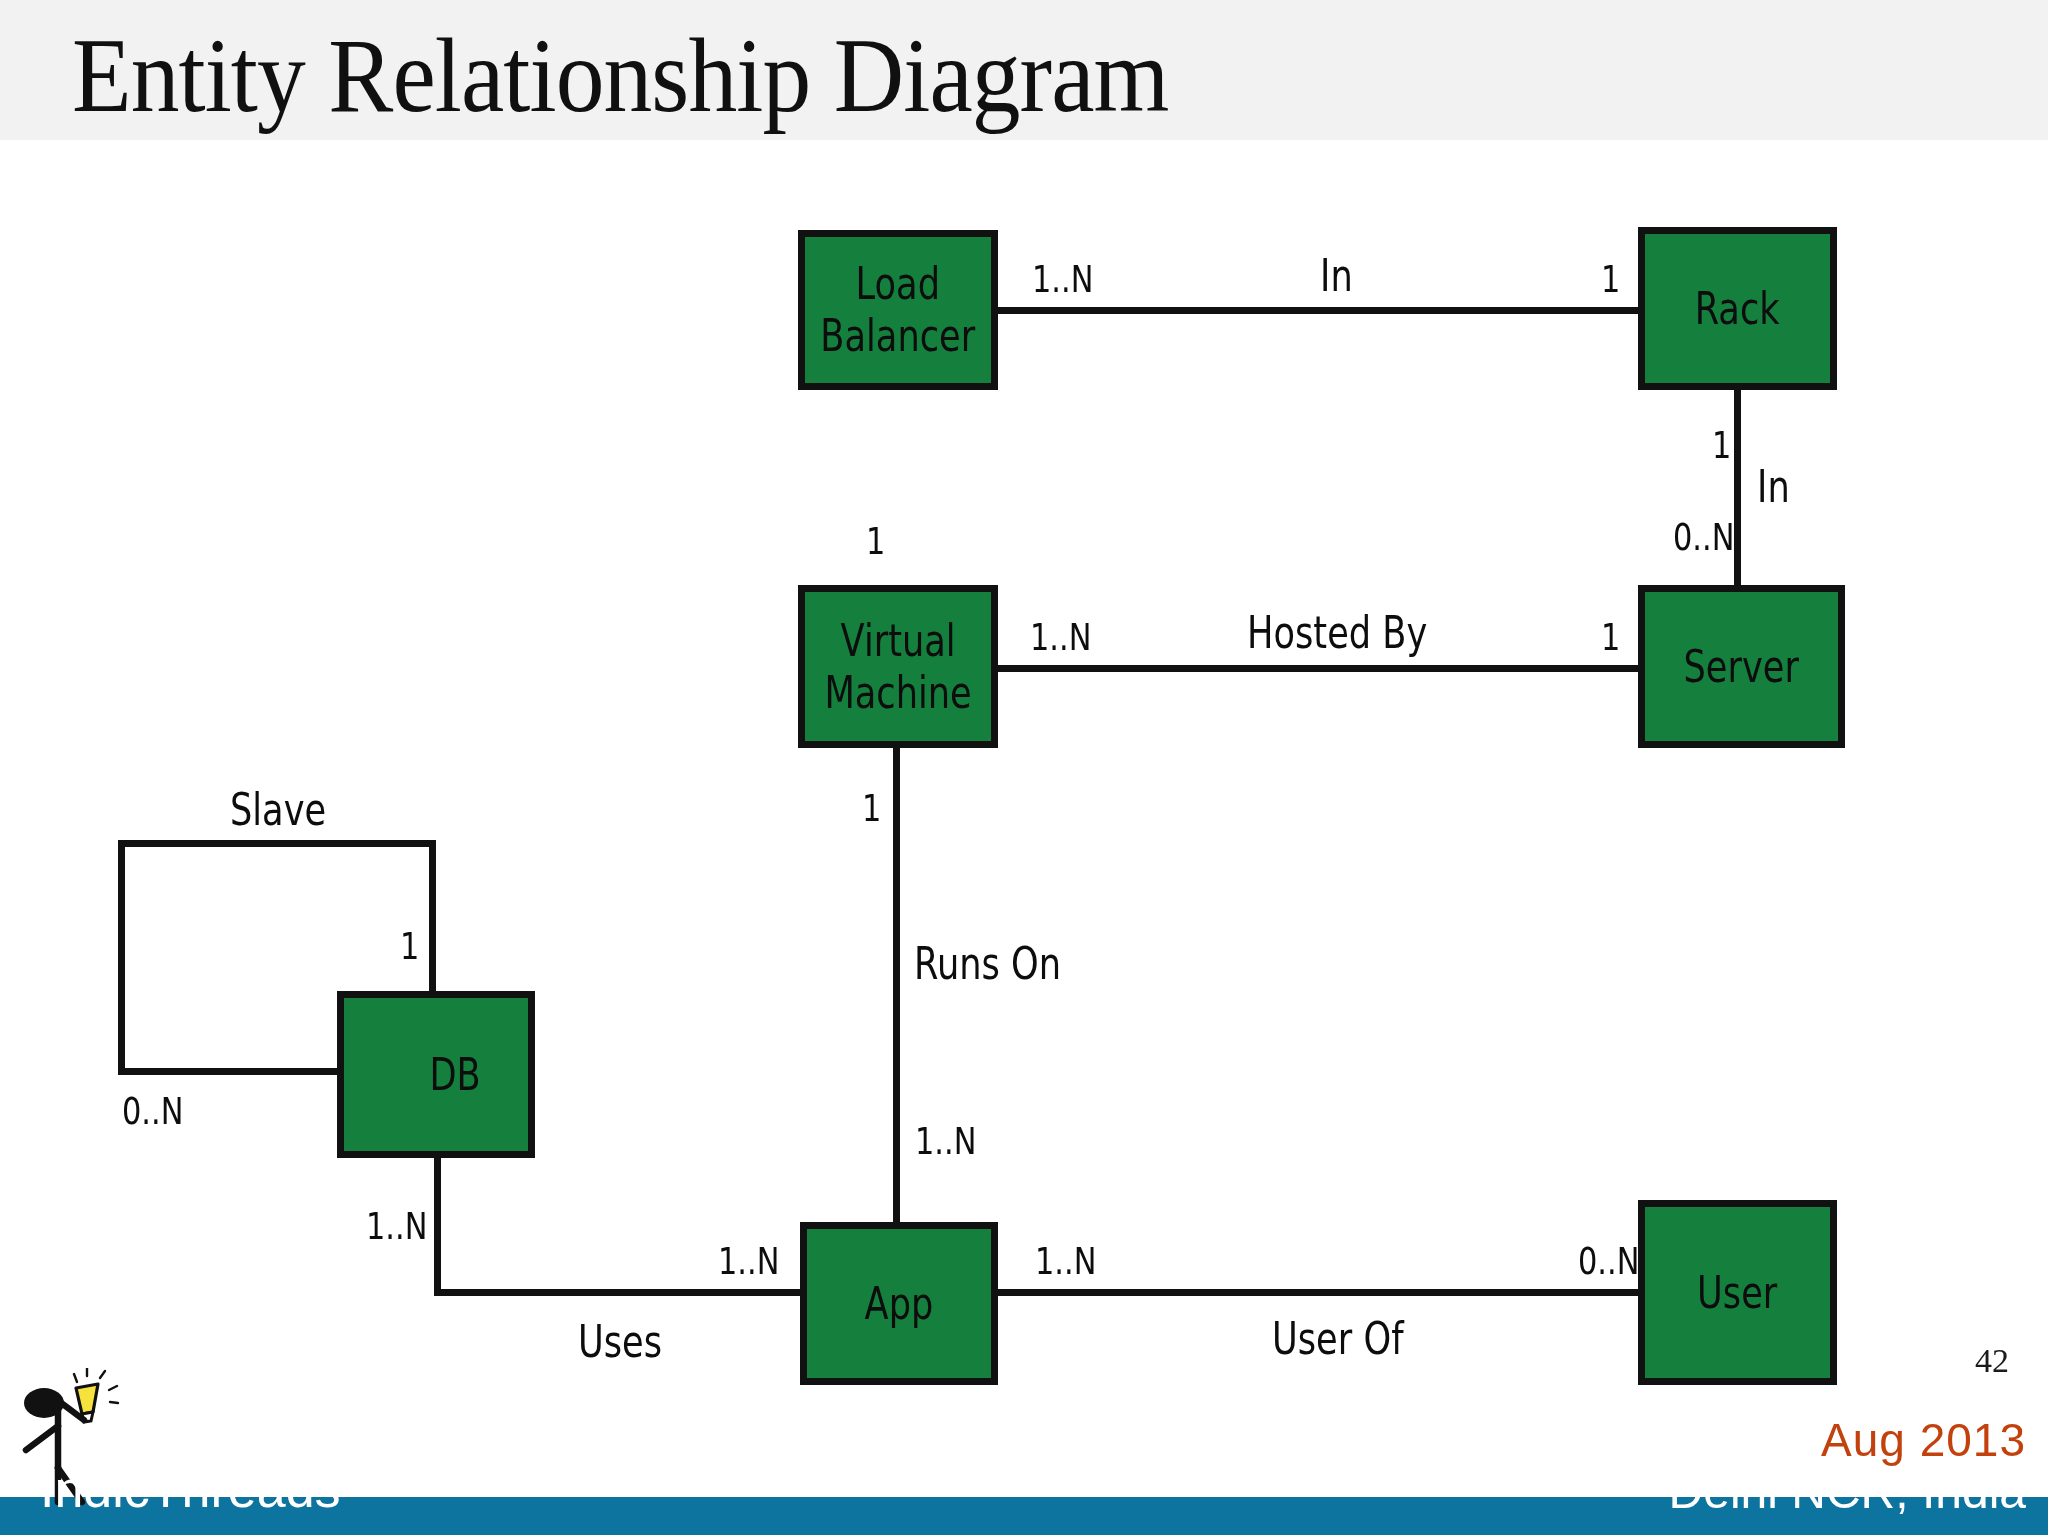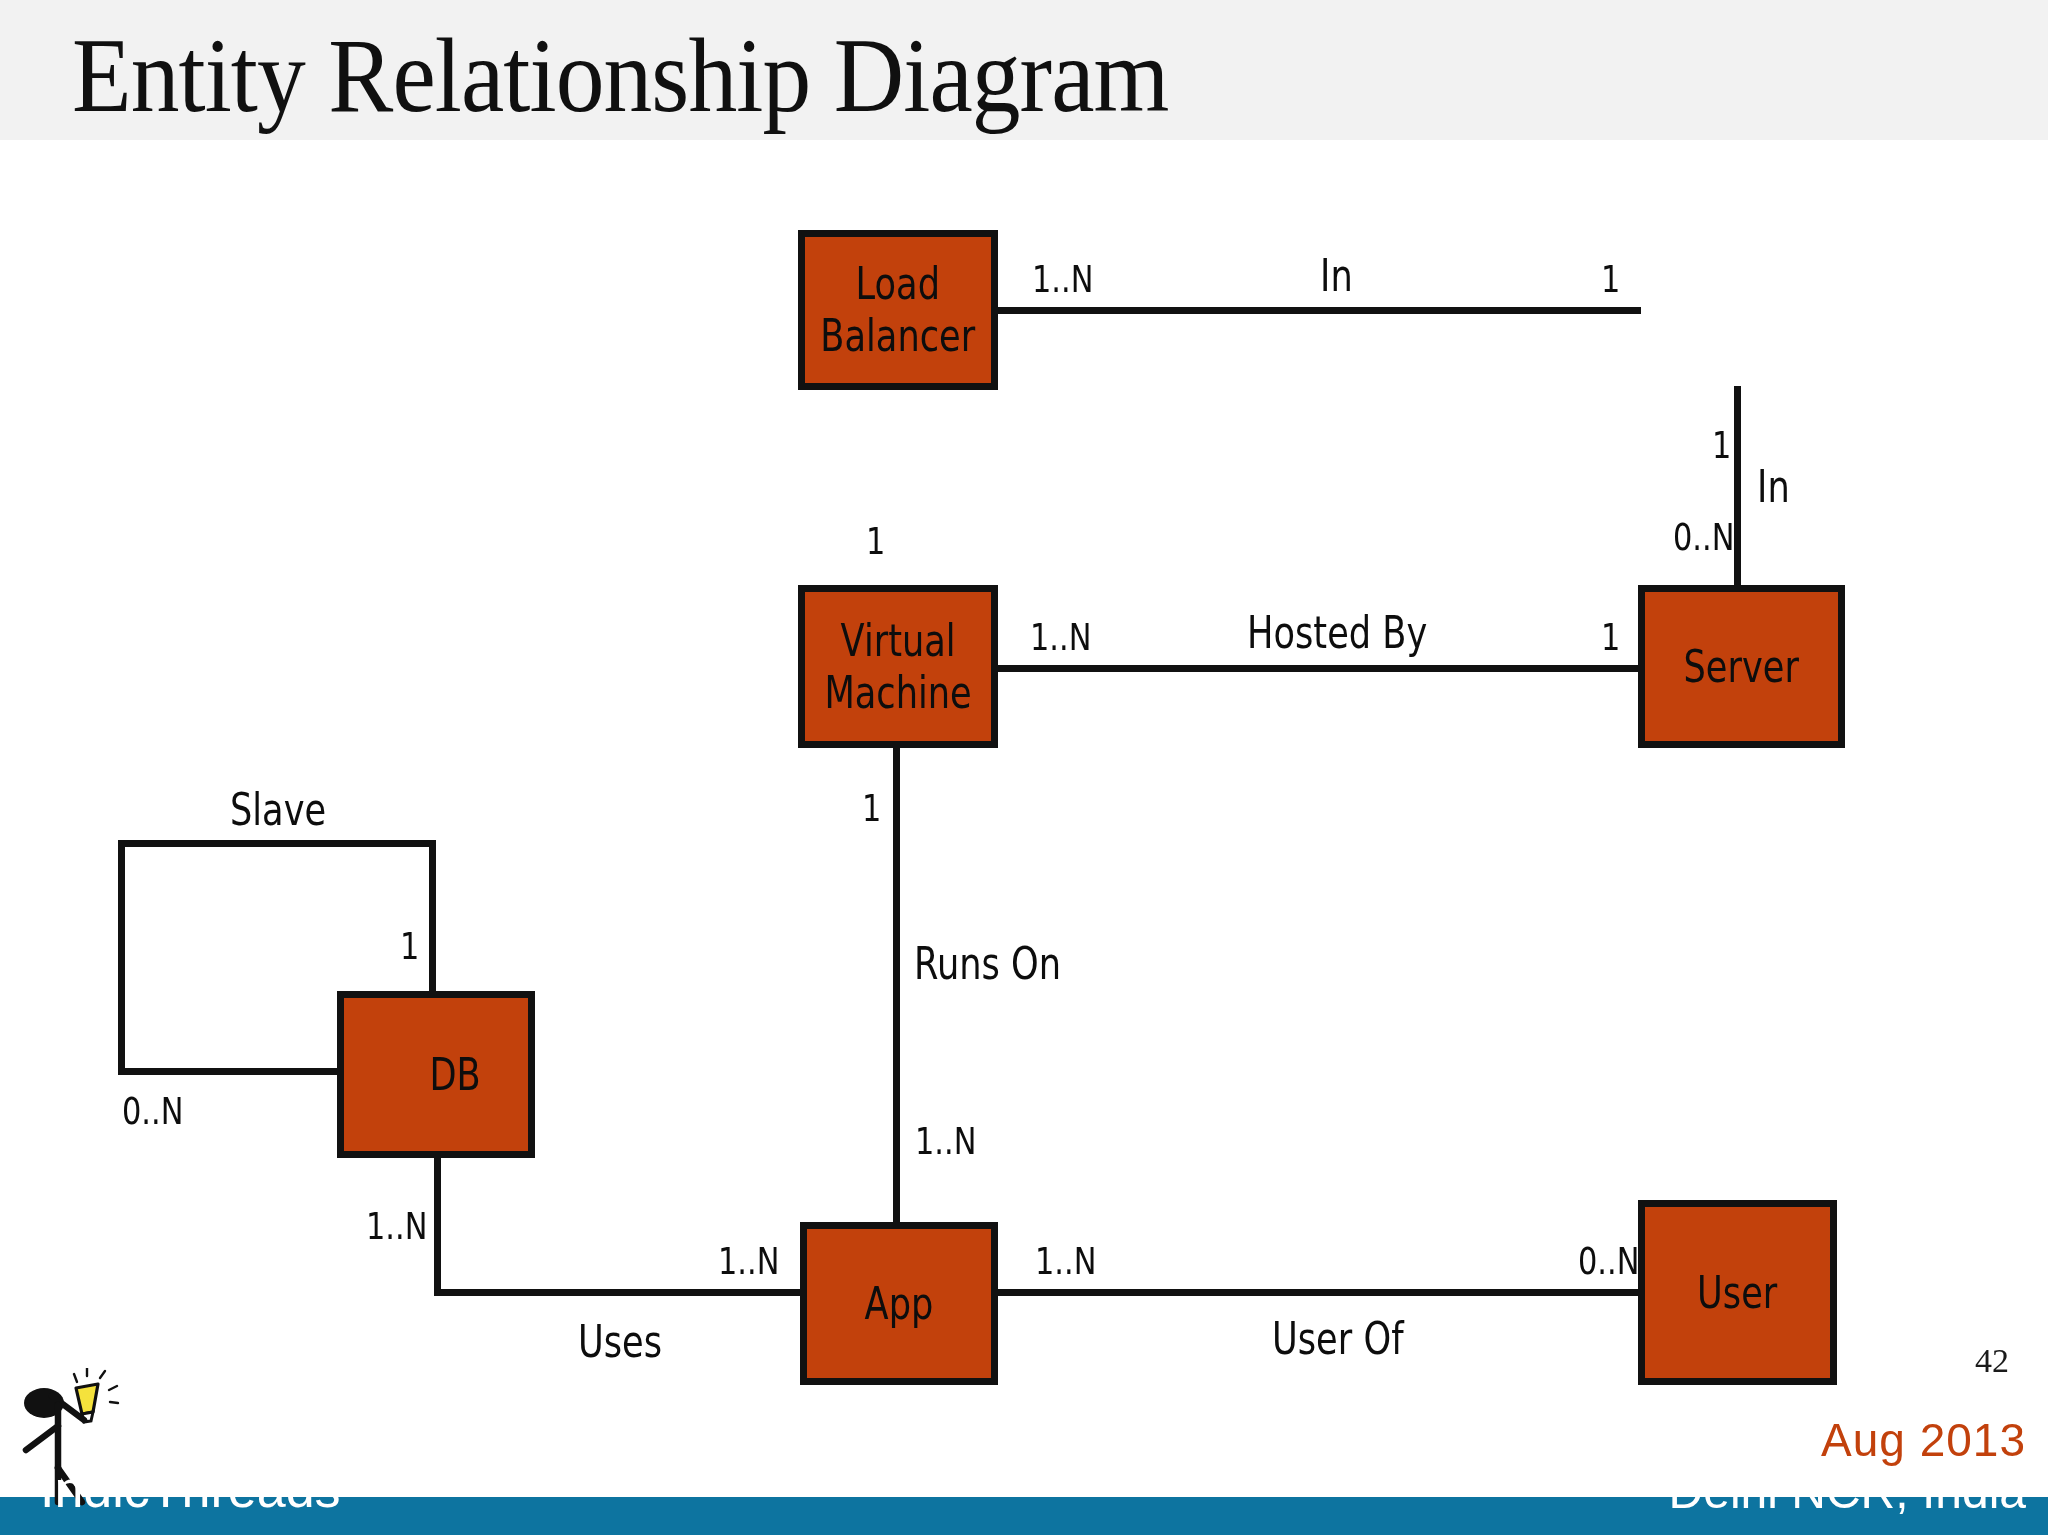--- a/index.html
+++ b/index.html
@@ -35,21 +35,21 @@
     transform-origin: left top;
   }
   
   #diagram {
     position: absolute;
     left: 0; top: 0;
     width: 2048px; height: 1535px;
   }
   .entity {
     position: absolute;
-    background: #c2410c;
+    background: #15803d;
     border: 7px solid #111111;
     box-sizing: border-box;
     display: flex;
     align-items: center;
     justify-content: center;
     text-align: center;
     color: #0d0d0d;
     font-family: "DejaVu Sans", sans-serif;
     font-size: 44px;
     line-height: 52px;
@@ -168,20 +168,23 @@
     <div class="edge h" style="left:118px; top:840px; width:318px;"></div>
     <div class="edge v" style="left:118px; top:840px; height:234px;"></div>
     <div class="edge h" style="left:118px; top:1068px; width:228px;"></div>
     <div class="edge v" style="left:429px; top:840px; height:152px;"></div>
 
     <div class="entity" style="left:798px; top:230px; width:200px; height:160px;">
       <span class="elabel">Load
 Balancer</span>
     </div>
 
+    <div class="entity" style="left:1638px; top:227px; width:199px; height:163px;">
+      <span class="elabel">Rack</span>
+    </div>
 
     <div class="entity" style="left:798px; top:585px; width:200px; height:163px;">
       <span class="elabel">Virtual
 Machine</span>
     </div>
 
     <div class="entity" style="left:1638px; top:585px; width:207px; height:163px;">
       <span class="elabel">Server</span>
     </div>
 

